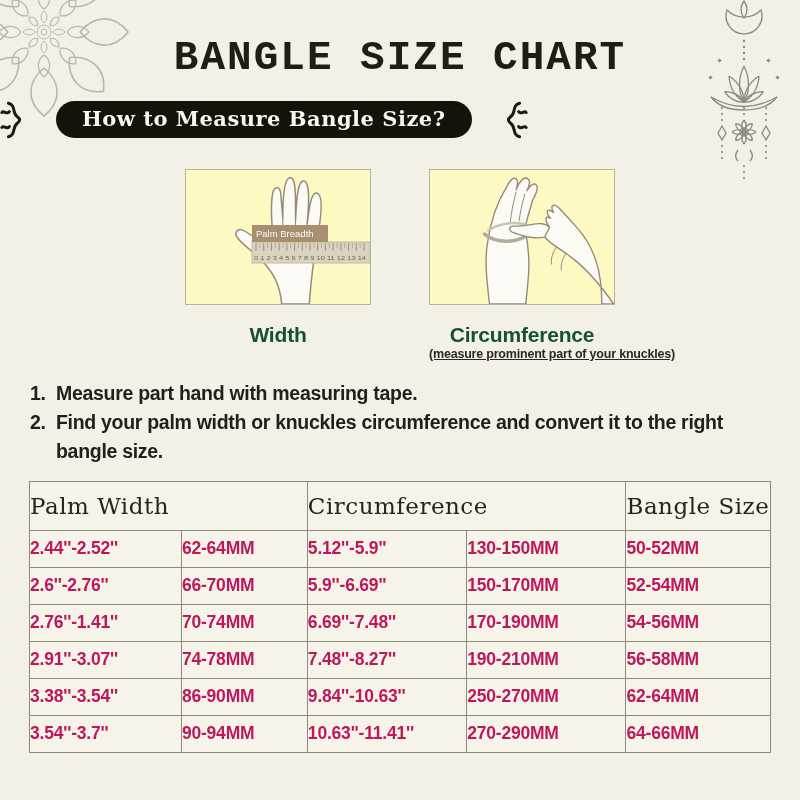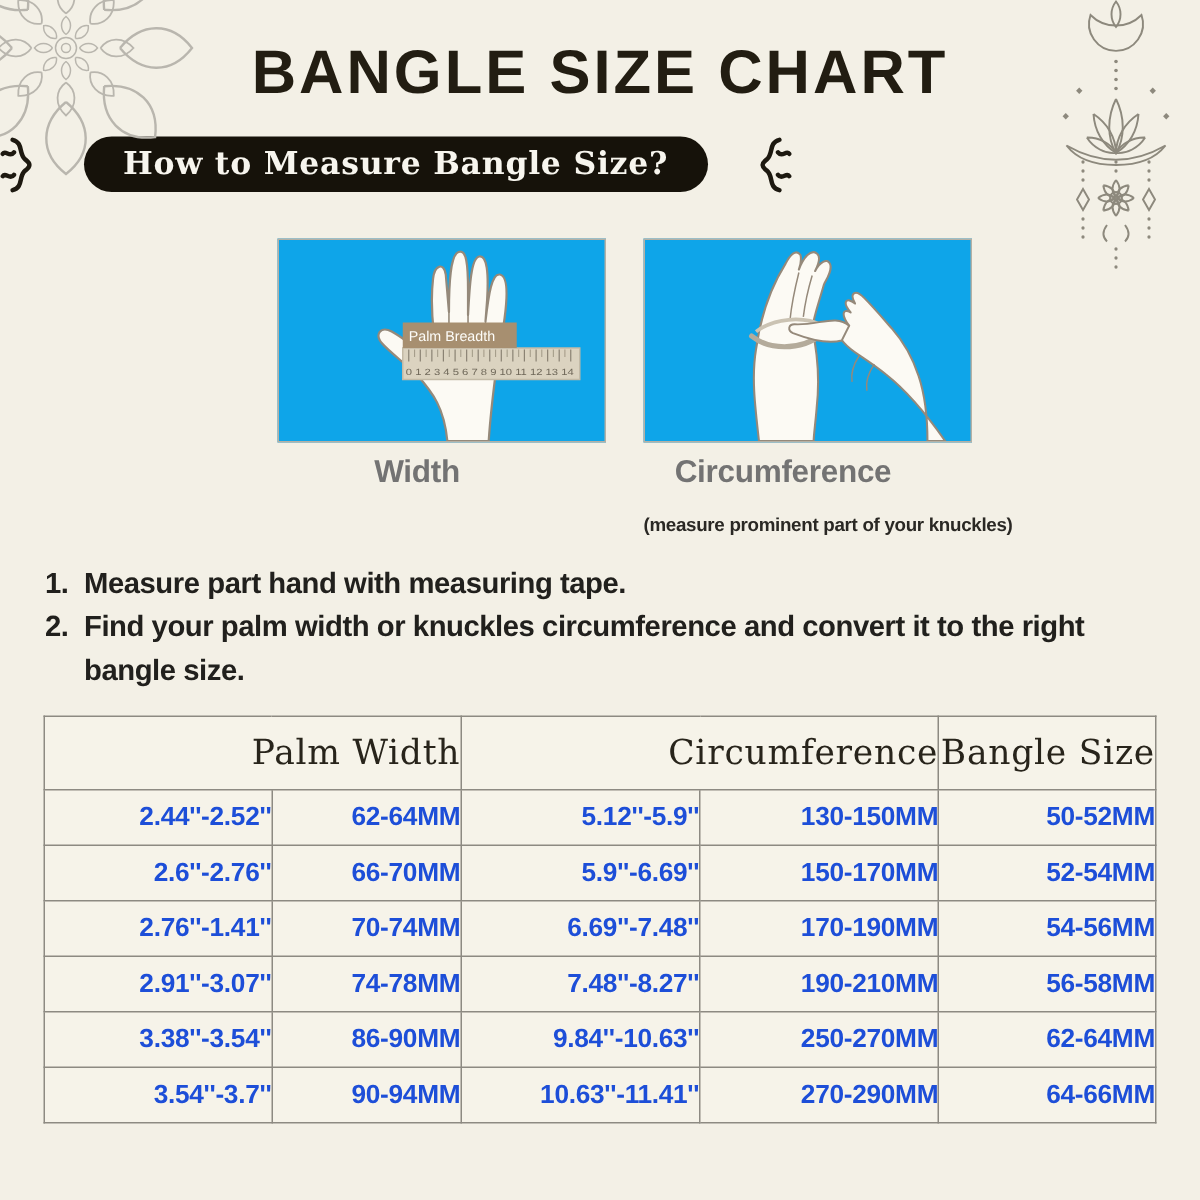--- a/index.html
+++ b/index.html
@@ -10,23 +10,23 @@
     margin: 0 auto;
     background: #f3f0e6;
     overflow: hidden;
     font-family: "Liberation Sans", sans-serif;
   }
   
   .mandala { position: absolute; top: -20px; left: -16px; width: 152px; height: 152px; }
   .lotus   { position: absolute; top: 0; left: 691px; width: 106px; height: 186px; }
 
   .title {
-    padding-top: 26px;
+    padding-top: 36px;
     text-align: center;
-    font-family: Liberation Sans, sans-serif;
+    font-family: Liberation Mono, monospace;
     font-weight: 700;
     font-size: 41px;
     letter-spacing: 2px;
     color: #221d12;
     line-height: 1.12;
   }
   .badge-row {
     margin-top: 19px;
     display: flex; align-items: center; justify-content: flex-start; gap: 28px;
   }
@@ -42,63 +42,63 @@
   }
   .flourish { width: 28px; height: 38px; }
   .flourish.flip { transform: scale(-1, 1); }
 
   .panels {
     margin-top: 30px;
     display: flex; justify-content: center; gap: 58px;
   }
   .panel-wrap { width: 186px; text-align: center; }
   .panel {
-    width: 219px; height: 136px;
-    background: #0ea5e9;
+    width: 186px; height: 136px;
+    background: #fef9c3;
     border: 1px solid #b5b1a5;
   }
   .panel svg { display: block; width: 100%; height: 100%; }
   .cap {
-    margin-top: 8px;
-    font-size: 21px; font-weight: 700; color: #737373;
+    margin-top: 18px;
+    font-size: 21px; font-weight: 700; color: #14532d;
     letter-spacing: -0.2px;
   }
   .cap-note {
-    margin-top: 16px;
+    margin-top: 0;
     font-size: 12.5px; font-weight: 700; color: #2a2824;
-    white-space: nowrap; letter-spacing: -0.2px;
+    white-space: nowrap; letter-spacing: -0.2px; text-decoration: underline;
   }
 
   .instructions { margin: 18px 0 0 30px; max-width: 716px; list-style: none; }
   .inst { display: flex; font-size: 19.5px; font-weight: 700; color: #21201d; line-height: 29px; letter-spacing: -0.3px; }
   .inst .num { flex: 0 0 26px; }
 
   table.size-chart {
     width: 742px;
     margin: 15px auto 0 auto;
     border-collapse: collapse;
     background: #f6f3e9;
   }
   table.size-chart th, table.size-chart td {
     border: 1px solid #8d8a82;
-    text-align: right;
+    text-align: left;
   }
   table.size-chart th {
     height: 49px;
     font-family: "DejaVu Serif", "Liberation Serif", serif;
     font-weight: 400;
     font-size: 23px;
     color: #28241b;
     letter-spacing: 0.5px;
   }
   table.size-chart td {
     height: 37px;
     font-size: 17.5px;
     font-weight: 700;
-    color: #1d4ed8;
+    color: #be185d;
     letter-spacing: -0.2px;
   }
 </style>
 </head>
 <body>
 
 <div class="page">
 
   <svg class="mandala" viewBox="0 0 152 152" fill="none" stroke="#b9b6ae" stroke-width="1.6">
     <g transform="translate(60,52)">

